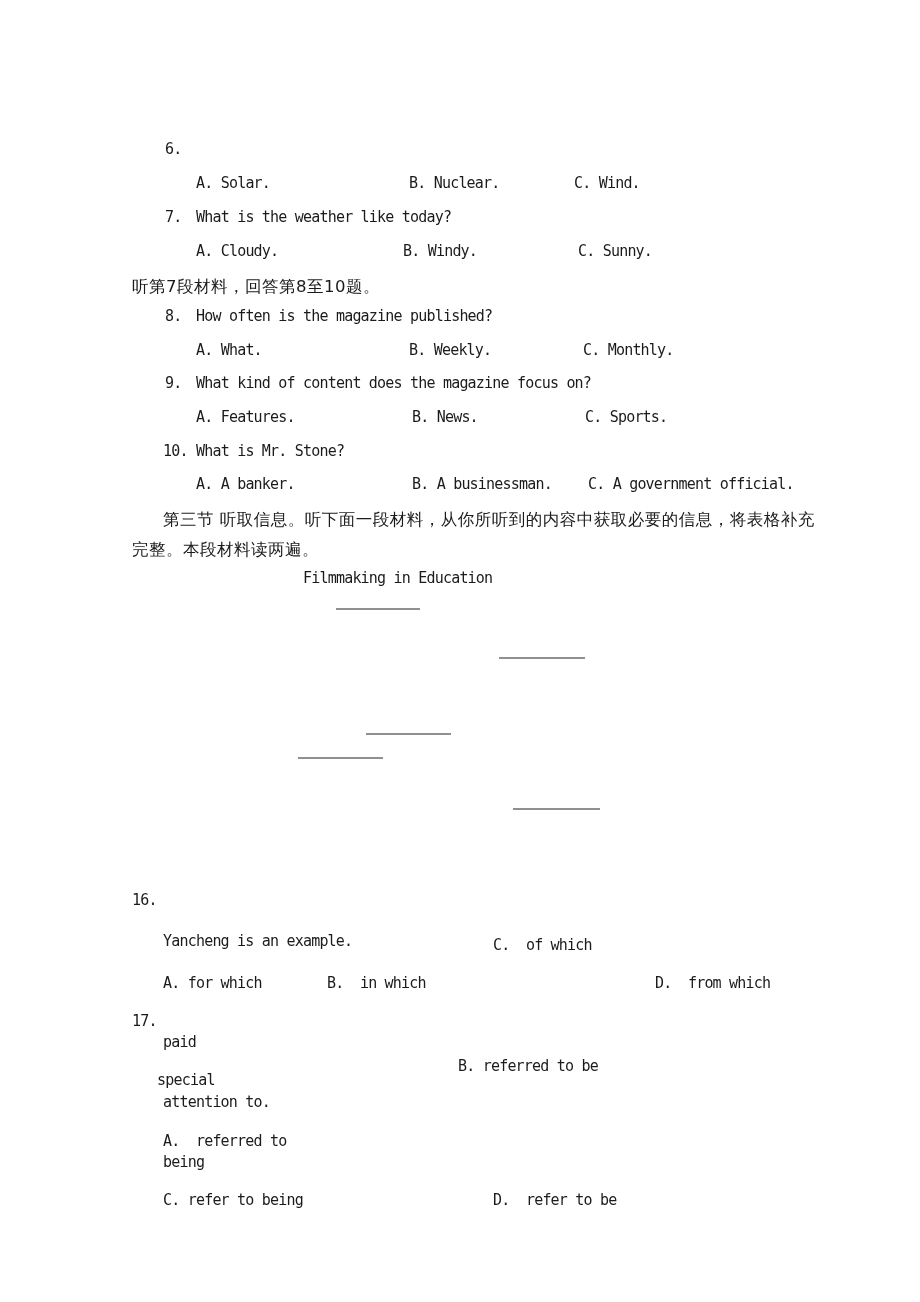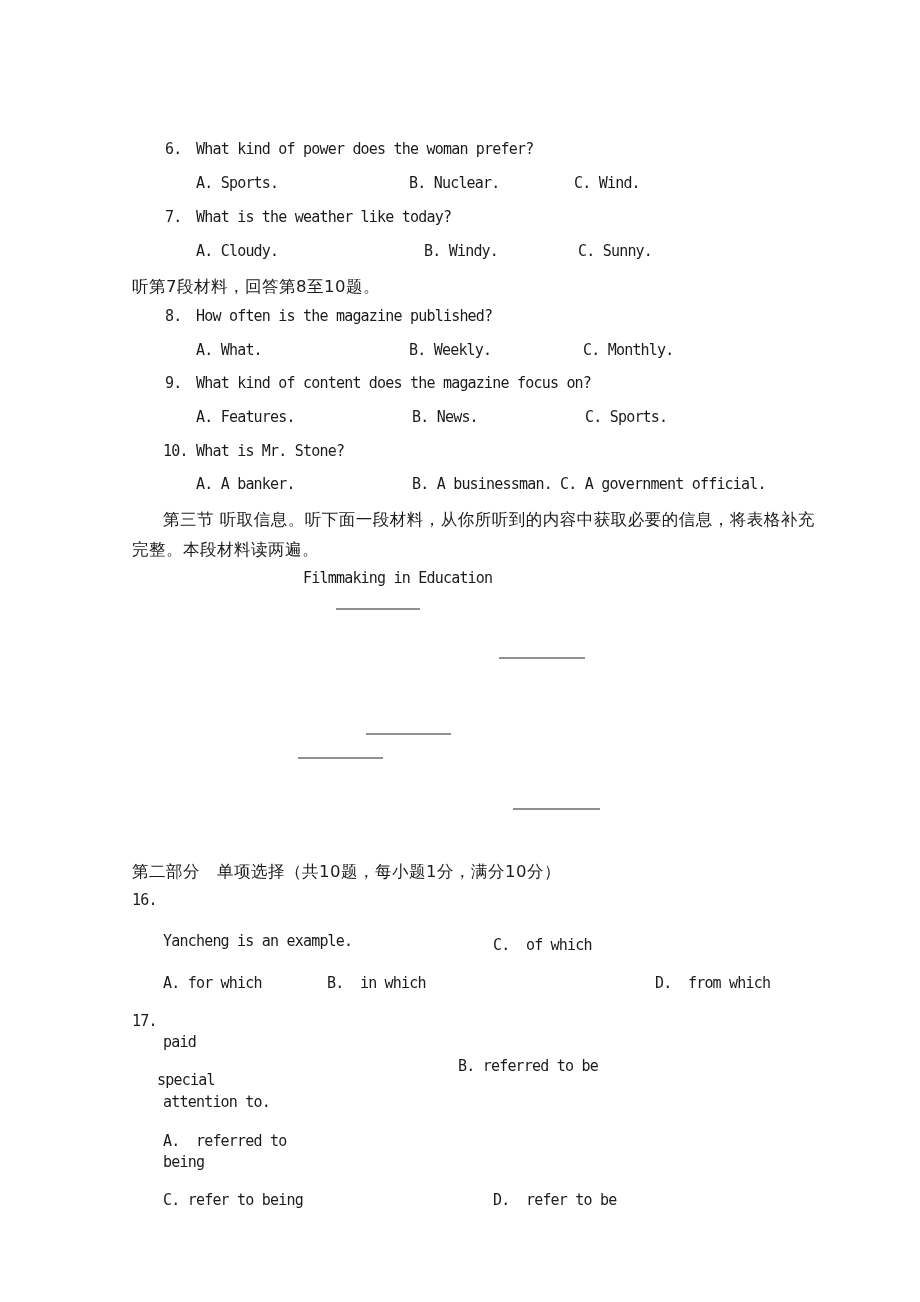--- a/index.html
+++ b/index.html
@@ -41,63 +41,61 @@
   }
   .iblank.light{width:46px;border-bottom:2px solid #a9a9a9;}
   .iblank.dark{width:49px;border-bottom:2px solid #3c3c3c;}
 </style>
 </head>
 <body>
 
 <div id="page">
 
   <span class="en" style="left:165px;top:140px">6.</span>
-  <span class="en" style="left:196px;top:140px">What kind of power does the woman prefer?</span>
-  <span class="en" style="left:196px;top:174px">A. Sports.</span>
+  <span class="en" style="left:196px;top:174px">A. Solar.</span>
   <span class="en" style="left:409px;top:174px">B. Nuclear.</span>
   <span class="en" style="left:574px;top:174px">C. Wind.</span>
 
   <span class="en" style="left:165px;top:208px">7.</span>
   <span class="en" style="left:196px;top:208px">What is the weather like today?</span>
   <span class="en" style="left:196px;top:242px">A. Cloudy.</span>
-  <span class="en" style="left:424px;top:242px">B. Windy.</span>
+  <span class="en" style="left:403px;top:242px">B. Windy.</span>
   <span class="en" style="left:578px;top:242px">C. Sunny.</span>
 
   <span class="cjk" style="left:132px;top:276px">听第7段材料，回答第8至10题。</span>
 
   <span class="en" style="left:165px;top:307px">8.</span>
   <span class="en" style="left:196px;top:307px">How often is the magazine published?</span>
   <span class="en" style="left:196px;top:341px">A. What.</span>
   <span class="en" style="left:409px;top:341px">B. Weekly.</span>
   <span class="en" style="left:583px;top:341px">C. Monthly.</span>
 
   <span class="en" style="left:165px;top:374px">9.</span>
   <span class="en" style="left:196px;top:374px">What kind of content does the magazine focus on?</span>
   <span class="en" style="left:196px;top:408px">A. Features.</span>
   <span class="en" style="left:412px;top:408px">B. News.</span>
   <span class="en" style="left:585px;top:408px">C. Sports.</span>
 
   <span class="en" style="left:163px;top:442px">10.</span>
   <span class="en" style="left:196px;top:442px">What is Mr. Stone?</span>
   <span class="en" style="left:196px;top:475px">A. A banker.</span>
   <span class="en" style="left:412px;top:475px">B. A businessman.</span>
-  <span class="en" style="left:560px;top:475px">C. A government official.</span>
+  <span class="en" style="left:588px;top:475px">C. A government official.</span>
 
   <span class="cjk" style="left:163px;top:509px">第三节 听取信息。听下面一段材料，从你所听到的内容中获取必要的信息，将表格补充</span>
   <span class="cjk" style="left:132px;top:539px">完整。本段材料读两遍。</span>
 
   <span class="en" style="left:303px;top:569px">Filmmaking in Education</span>
 
   <div class="ublank" style="left:336px;top:608px;width:84px"></div>
   <div class="ublank" style="left:499px;top:657px;width:86px"></div>
   <div class="ublank" style="left:366px;top:733px;width:85px"></div>
   <div class="ublank" style="left:298px;top:757px;width:85px"></div>
   <div class="ublank" style="left:513px;top:808px;width:87px"></div>
 
-  <span class="cjk" style="left:132px;top:861px">第二部分　单项选择（共10题，每小题1分，满分10分）</span>
 
   <span class="en" style="left:132px;top:891px">16.</span>
   <span class="en" style="left:163px;top:932px">Yancheng is an example.</span>
   <span class="en" style="left:163px;top:974px">A. for which</span>
   <span class="en" style="left:327px;top:974px">B.  in which</span>
   <span class="en" style="left:493px;top:936px">C.  of which</span>
   <span class="en" style="left:655px;top:974px">D.  from which</span>
 
   <span class="en" style="left:132px;top:1012px">17.</span>
   <span class="en" style="left:163px;top:1033px">paid</span>

